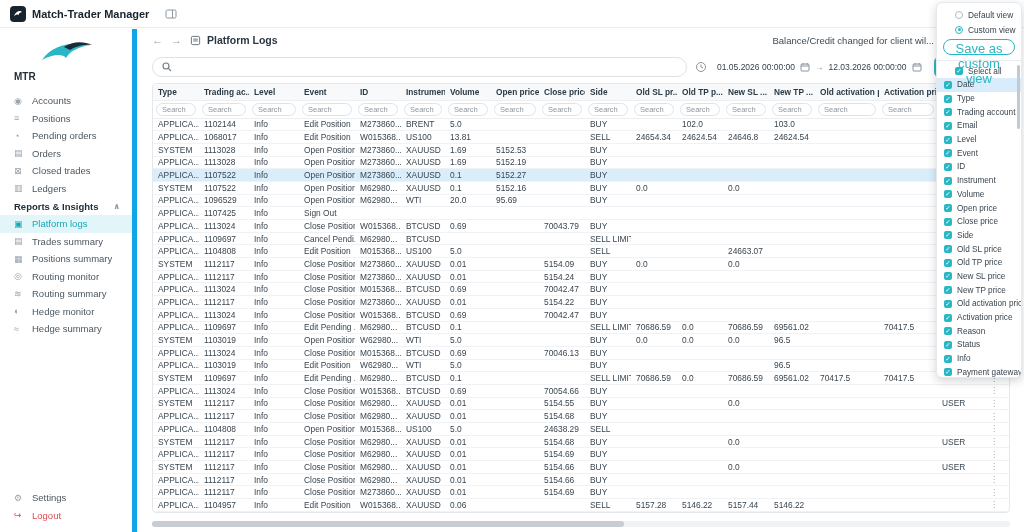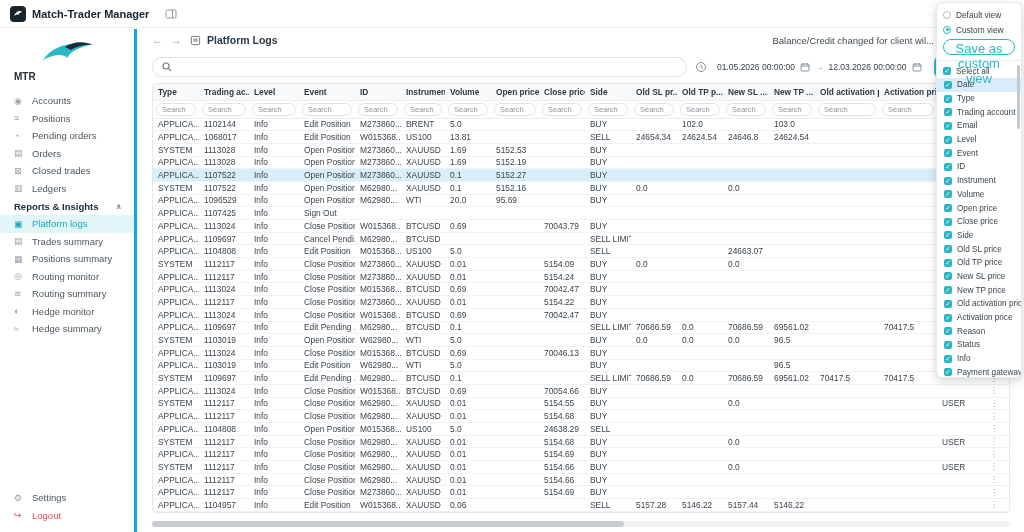--- a/index.html
+++ b/index.html
@@ -5,21 +5,21 @@
   html,body{margin:0;padding:0;width:1024px;height:532px;overflow:hidden;background:#fff;
     font-family:"Liberation Sans","DejaVu Sans",sans-serif;color:#2e3b46;font-size:10px;}
   *{box-sizing:border-box;}
   
   .topbar{position:absolute;top:0;left:0;right:0;height:28px;background:#fff;border-bottom:1px solid #e9edf0;
     display:flex;align-items:center;padding:0 10px;z-index:6;}
   .brand-mark{width:16px;height:16px;border-radius:4px;background:#17242e;display:flex;align-items:center;justify-content:center;margin-right:6px;}
   .topbar-title{font-size:11px;font-weight:bold;color:#17242e;text-align:right;}
   .collapse-btn{margin-left:16px;display:flex;align-items:center;cursor:pointer;}
   
-  .sidebar{position:absolute;top:29px;left:0;width:137px;bottom:0;background:#fff;border-right:3px solid #0ea5e9;z-index:5;}
+  .sidebar{position:absolute;top:29px;left:0;width:137px;bottom:0;background:#fff;border-right:5px solid #0ea5e9;z-index:5;}
   .logo-block{padding:8px 0 0;text-align:center;}
   .mtr{font-weight:bold;font-size:10px;color:#22303a;text-align:left;padding:4px 0 10px 14px;}
   .nav-item{height:17.5px;display:flex;align-items:center;padding-left:14px;font-size:9.5px;color:#4b5761;cursor:pointer;white-space:nowrap;}
   .nav-item .nico{width:13px;color:#9aa3ab;font-size:9px;margin-right:5px;flex:none;}
   .nav-item.active{background:#e2f6f9;color:#14a9ba;}
   .nav-item.active .nico{color:#14a9ba;}
   .nav-section{height:18px;display:flex;align-items:center;justify-content:space-between;padding:0 12px 0 14px;
     font-size:9.5px;font-weight:bold;color:#222f3a;cursor:pointer;}
   .nav-section .chev{color:#8b959e;font-size:8px;}
   .sidebar-bottom{position:absolute;bottom:8px;left:0;right:0;}
@@ -47,21 +47,21 @@
   .search-row td{height:18px;padding:2px 3px;border-bottom:1px solid #eceff2;background:#fff;}
   .colsearch{width:100%;height:13px;border:1px solid #dfe3e8;border-radius:7px;font-size:7.5px;padding:0 5px;outline:none;color:#444;}
   tbody td{height:12.7px;font-size:8.4px;color:#39454f;padding:0 3px 0 5px;white-space:nowrap;overflow:hidden;border-bottom:1px solid #f0f2f5;}
   tbody tr.hl{background:#d9eefa;}
   td.dots{color:#97a0a8;text-align:center;font-size:8px;cursor:pointer;}
   .hscroll{position:absolute;left:14px;right:14px;bottom:5px;height:6px;border-radius:3px;background:#f0f2f4;}
   .hscroll .thumb{position:absolute;left:0;top:0;height:6px;width:55%;border-radius:3px;background:#c7cdd3;}
   
   .panel{position:absolute;top:2px;right:2px;width:86px;height:376px;background:#fff;border:1px solid #e6e9ed;border-radius:6px;
     box-shadow:0 3px 10px rgba(30,40,50,.2);z-index:10;padding:4px 0 0;overflow:hidden;}
-  .prow{height:15px;display:flex;align-items:center;padding:0 6px;font-size:8.3px;color:#38434d;cursor:pointer;white-space:nowrap;}
+  .prow{height:15px;display:flex;align-items:center;padding:0 18px;font-size:8.3px;color:#38434d;cursor:pointer;white-space:nowrap;}
   .radio{width:8px;height:8px;border:1px solid #b4bcc4;border-radius:50%;margin-right:5px;position:relative;flex:none;}
   .radio.on{border-color:#2ab7c4;}
   .radio.on::after{content:"";position:absolute;left:1.5px;top:1.5px;right:1.5px;bottom:1.5px;border-radius:50%;background:#2ab7c4;}
   .save-btn{display:block;width:calc(100% - 12px);margin:2px 6px 5px;height:16px;border:1px solid #2ab7c4;border-radius:9px;
     background:#fff;color:#2ab7c4;font-size:13px;font-family:inherit;cursor:pointer;}
   .pdivider{height:1px;background:#e9edf0;margin:1px 0 2px;}
   .chk-row{height:13.7px;display:flex;align-items:center;padding:0 7px;font-size:8.2px;color:#39454f;white-space:nowrap;overflow:hidden;cursor:pointer;}
   .chk-row.hl{background:#d9ecfb;}
   .cbx{width:8px;height:8px;border-radius:2px;background:#2ab7c4;color:#fff;font-size:6.5px;line-height:8px;text-align:center;margin-right:5px;flex:none;}
   .pscroll{position:absolute;right:1px;top:62px;width:3px;height:64px;border-radius:2px;background:#c2cad1;}

